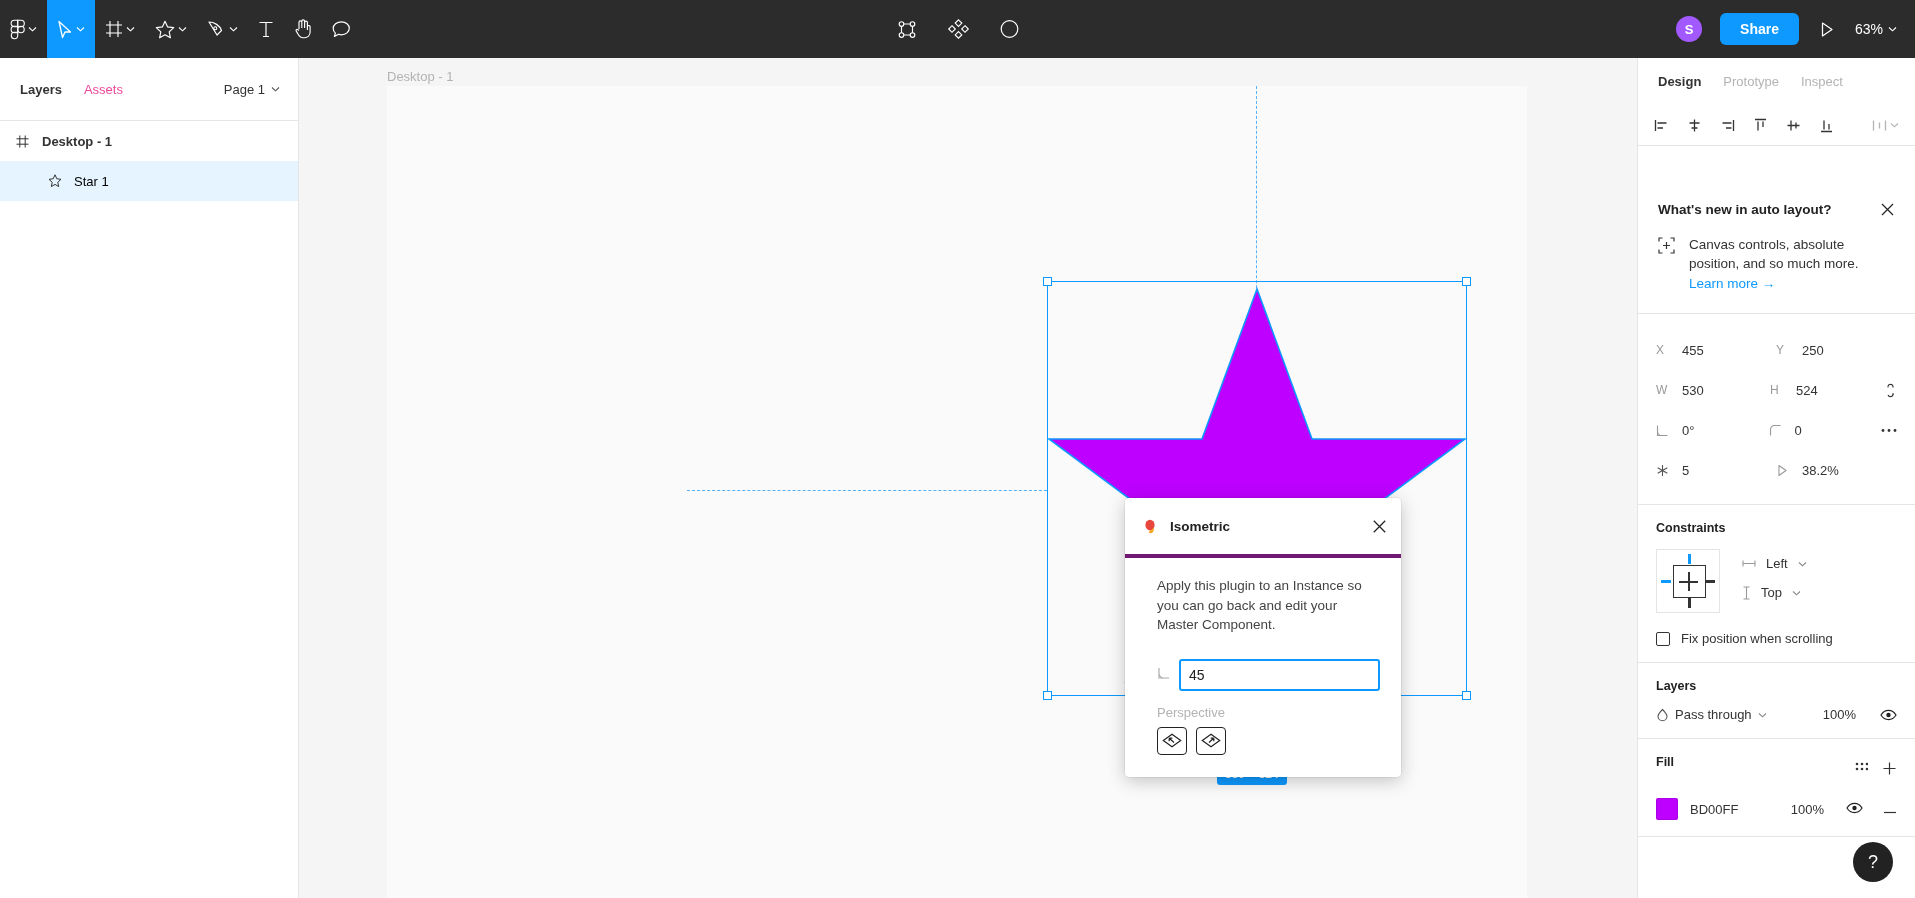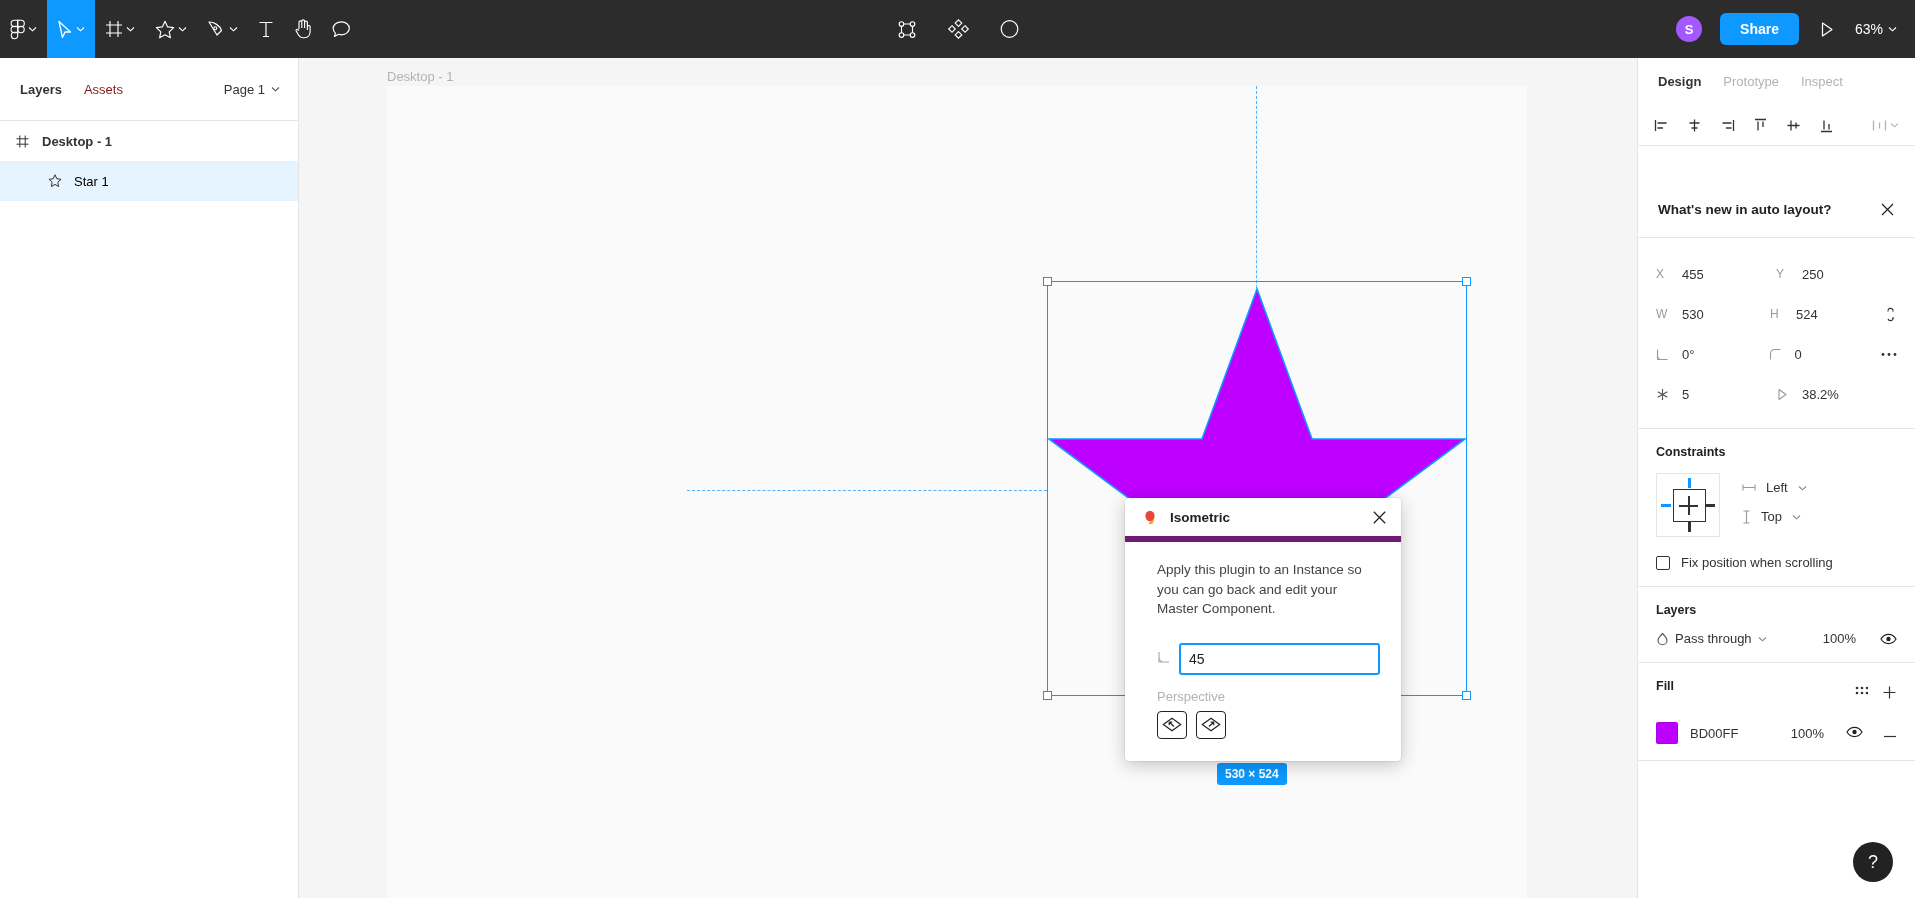--- a/index.html
+++ b/index.html
@@ -59,21 +59,21 @@
     width: 299px; height: 840px;
     background: #fff;
     border-right: 1px solid #e5e5e5;
   }
   .lp-tabs {
     height: 63px; display: flex; align-items: center;
     padding: 0 20px; gap: 22px;
     border-bottom: 1px solid #e5e5e5;
     position: relative;
   }
-  .lp-tab { font-size: 13px; color: #7f1d1d; cursor: pointer; }
+  .lp-tab { font-size: 13px; color: #ec4899; cursor: pointer; }
   .lp-tab.active { color: #333; font-weight: bold; }
   .lp-page {
     position: absolute; right: 18px;
     font-size: 13px; color: #333;
     display: flex; align-items: center; gap: 6px; cursor: pointer;
   }
   .layer-row {
     height: 40px; display: flex; align-items: center;
     padding-left: 16px; gap: 12px; cursor: pointer;
     font-size: 13px;
@@ -136,23 +136,23 @@
   
   .plugin {
     position: absolute; left: 1125px; top: 498px;
     width: 276px;
     background: #fff;
     border-radius: 4px;
     box-shadow: 0 4px 18px rgba(0,0,0,0.22), 0 0 0 0.5px rgba(0,0,0,0.10);
     z-index: 50;
   }
   .plugin-head {
-    height: 44px; display: flex; align-items: center;
+    height: 60px; display: flex; align-items: center;
     padding: 0 14px 0 18px;
-    border-bottom: 6px solid #701a75;
+    border-bottom: 4px solid #701a75;
   }
   .plugin-icon {
     width: 15px; height: 15px; margin-right: 12px;
     position: relative;
   }
   .plugin-title { font-size: 13.5px; font-weight: bold; color: #222; flex: 1; }
   .plugin-close { cursor: pointer; display: flex; }
   .plugin-body { padding: 18px 22px 22px 32px; }
   .plugin-desc {
     font-size: 13.5px; color: #444; line-height: 1.45;
@@ -554,20 +554,35 @@
     </div>
 
     <div class="whatsnew">
       <div class="wn-head">
         <span class="wn-title">What's new in auto layout?</span>
         <span class="wn-close">
           <svg width="15" height="15" viewBox="0 0 15 15">
             <path d="M2 2l11 11M13 2L2 13" stroke="#222" stroke-width="1.2" fill="none"></path>
           </svg>
         </span>
+      </div>
+      <div class="wn-body">
+        <span class="wn-icon">
+          <svg width="17" height="17" viewBox="0 0 17 17">
+            <g stroke="#333" stroke-width="1.2" fill="none">
+              <path d="M1 4.5V1h3.5M12.5 1H16v3.5M16 12.5V16h-3.5M4.5 16H1v-3.5"></path>
+              <path d="M8.5 5v7M5 8.5h7"></path>
+            </g>
+          </svg>
+        </span>
+        <div class="wn-text">
+          <span>Canvas controls, absolute position, and so much more.</span>
+          <br>
+          <a class="wn-link">Learn more →</a>
+        </div>
       </div>
     </div>
 
     <div class="props">
       <div class="prop-row">
         <div class="prop-cell">
           <span class="prop-label">X</span>
           <span class="prop-val">455</span>
         </div>
         <div class="prop-cell">

